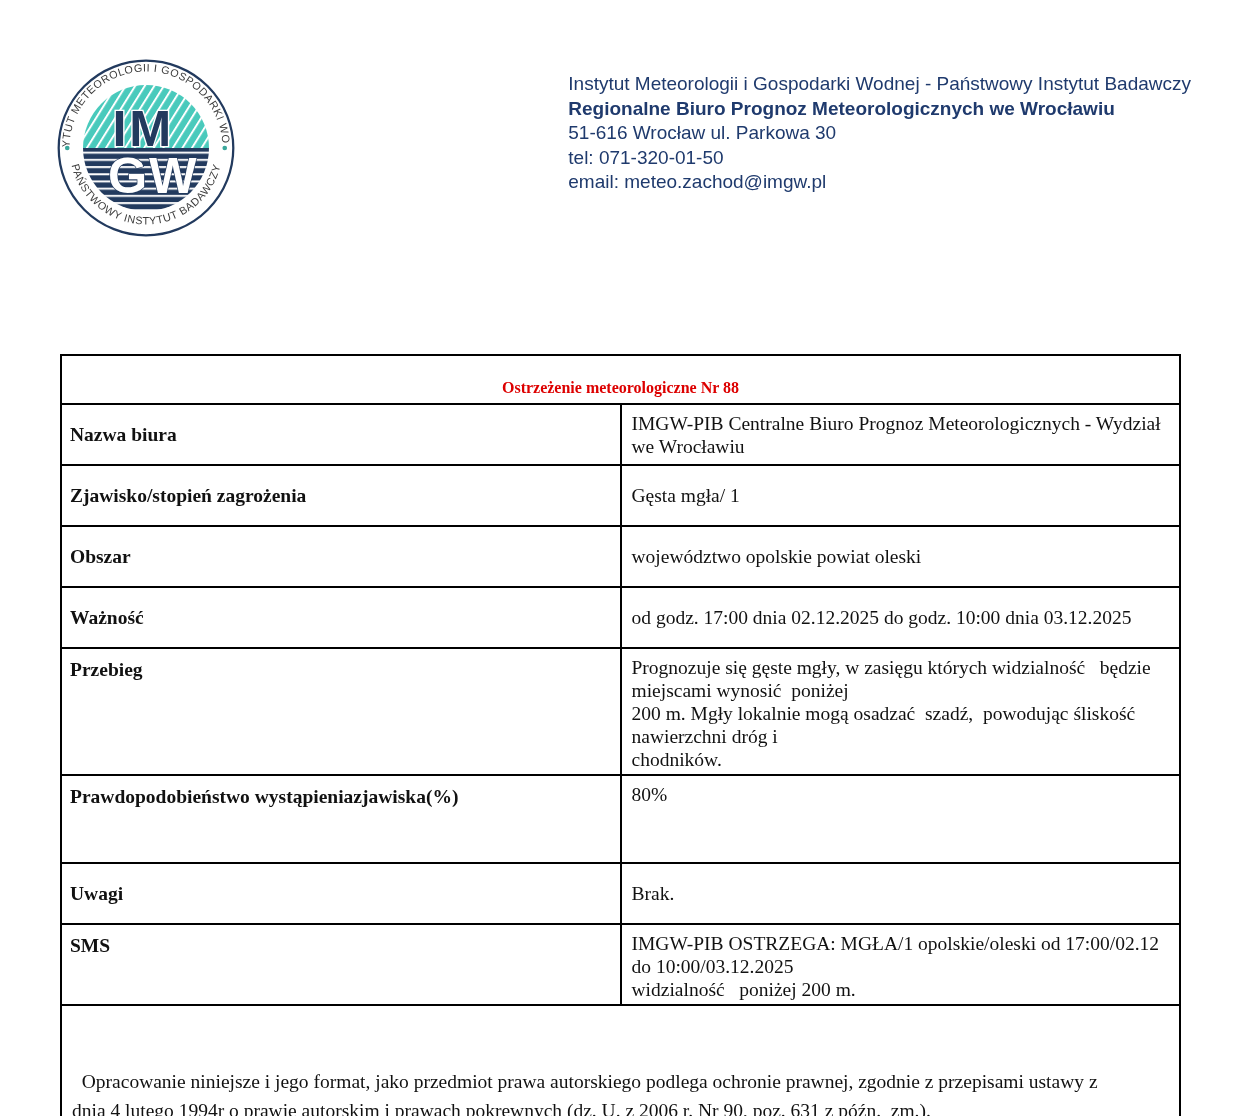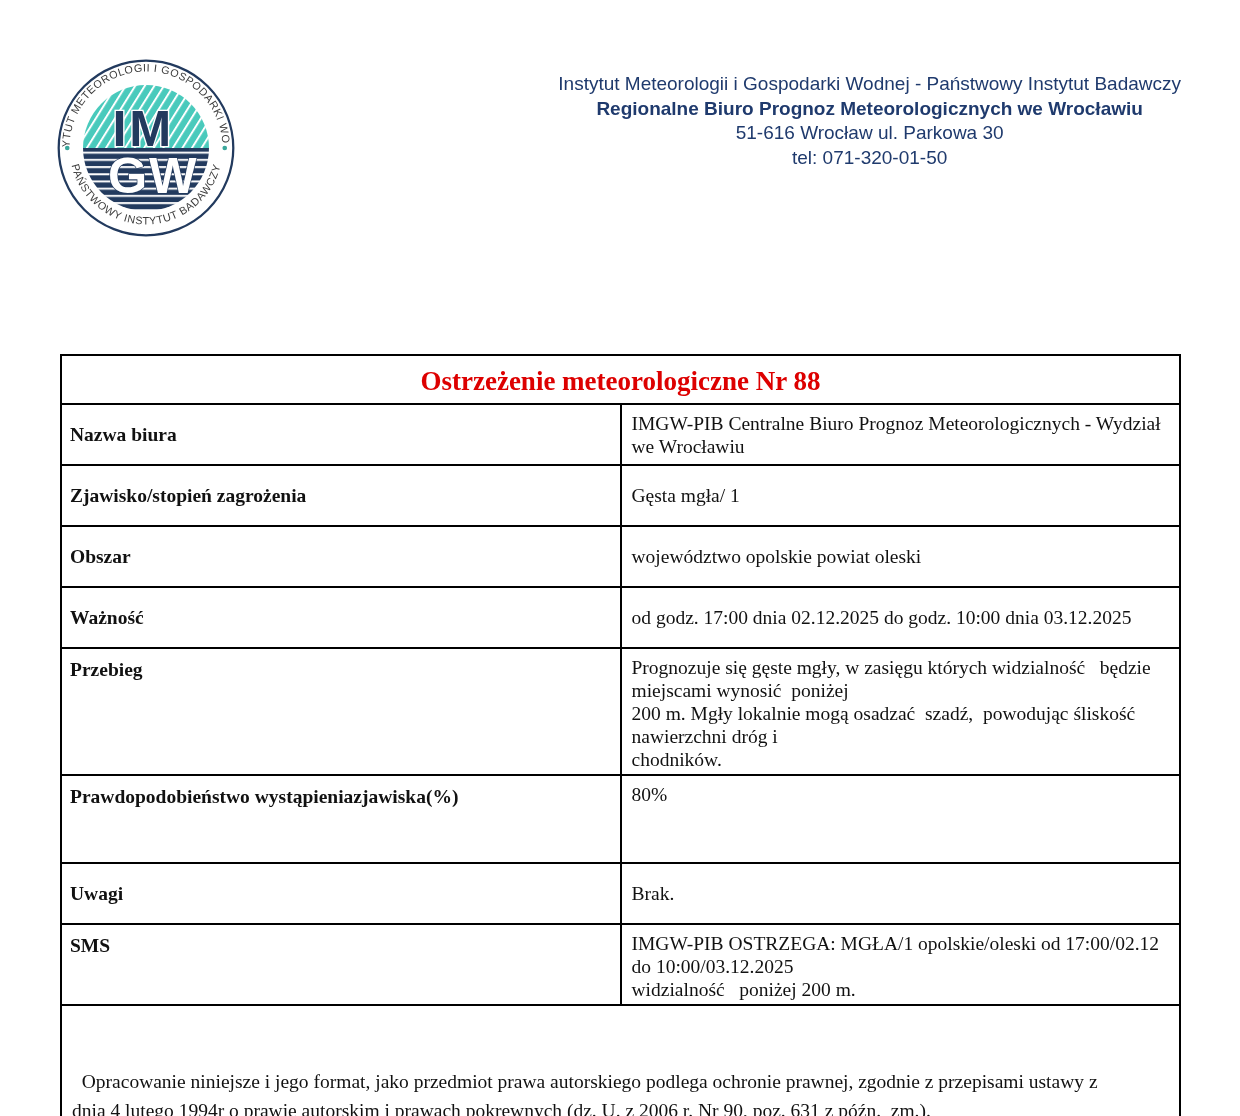--- a/index.html
+++ b/index.html
@@ -7,21 +7,21 @@
     width: 1240px; height: 1116px; position: relative;
     font-family: "Liberation Serif", serif; color: #151515;
   }
   .page { position: absolute; inset: 0; background: #ffffff; }
 
   
   .logo { position: absolute; left: 56px; top: 58px; width: 180px; height: 180px; }
 
   
   .org-header {
-    position: absolute; top: 72px; right: 59px; text-align: center;
+    position: absolute; top: 72px; right: 49px; text-align: left;
     font-family: "Liberation Sans", sans-serif;
     font-size: 19px; line-height: 24.6px; color: #1f3a6d;
   }
   .org-header .bold { font-weight: bold; }
 
   
   table.warning {
     position: absolute; left: 60px; top: 354px; width: 1121px;
     border-collapse: collapse; table-layout: fixed;
     font-size: 19.5px; color: #111111;
@@ -33,21 +33,21 @@
     border-right: 1px solid #000;
   }
   td.val {
     vertical-align: middle; padding: 3px 2px 3px 10px;
     white-space: pre-wrap; line-height: 23px;
     border-left: 1px solid #000;
   }
   tr.vtop td { vertical-align: top; padding-top: 7px; }
   td.title-cell {
     text-align: center; vertical-align: bottom; padding: 0 0 6px 0;
-    color: #dd0000; font-weight: bold; font-size: 27px;
+    color: #dd0000; font-weight: bold; font-size: 16px;
   }
   td.footer-cell {
     padding: 5px 8px 8px 10px; white-space: pre-wrap;
     line-height: 28.5px; font-size: 19.5px; vertical-align: top;
   }
   tr.h-title  { height: 49px; }
   tr.h-single { height: 61px; }
   tr.h-przebieg { height: 85px; }
   tr.h-prawd  { height: 88px; }
   tr.h-sms    { height: 62px; }
@@ -97,20 +97,21 @@
       <text x="97" y="98" text-anchor="middle" font-family="Liberation Sans, sans-serif" font-size="56" font-weight="bold" letter-spacing="3" fill="#223a5e" stroke="#ffffff" stroke-width="3" paint-order="stroke">IM</text>
       <text x="108" y="150" text-anchor="middle" font-family="Liberation Sans, sans-serif" font-size="56" font-weight="bold" letter-spacing="2" fill="#ffffff" stroke="#223a5e" stroke-width="1.5" paint-order="stroke">GW</text>
     </svg>
   </div>
 
   <div class="org-header">
     <div>Instytut Meteorologii i Gospodarki Wodnej - Państwowy Instytut Badawczy</div>
     <div class="bold">Regionalne Biuro Prognoz Meteorologicznych we Wrocławiu</div>
     <div>51-616 Wrocław ul. Parkowa 30</div>
     <div>tel: 071-320-01-50</div>
+    <div>email: meteo.zachod@imgw.pl</div>
   </div>
 
   <table class="warning">
     <tbody>
         <tr class="h-title">
       <td class="title-cell" colspan="2">Ostrzeżenie meteorologiczne Nr 88</td>
     </tr>
 
     <tr class="h-single">
       <td class="lbl">Nazwa biura</td>

